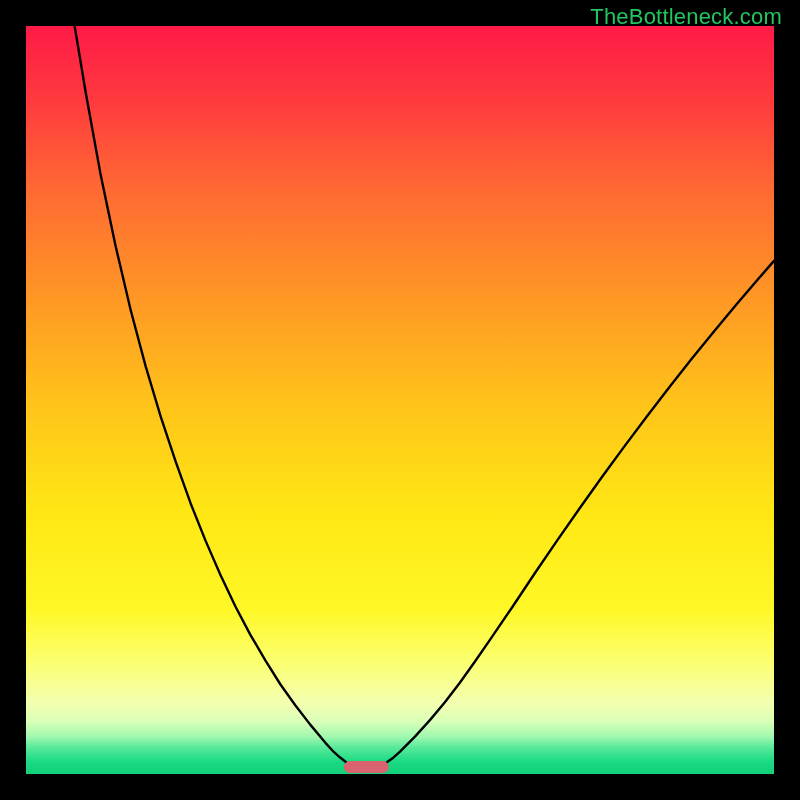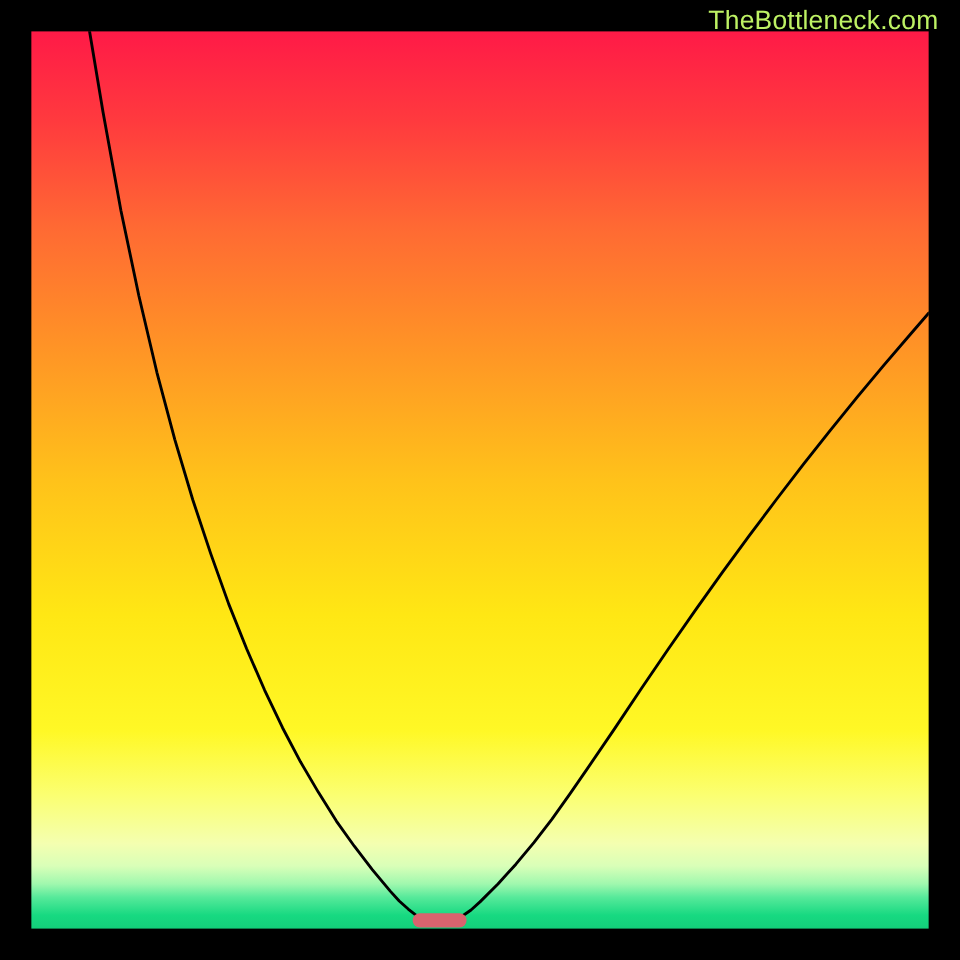--- a/index.html
+++ b/index.html
@@ -23,21 +23,21 @@
     position: absolute;
     left: 0;
     top: 0;
     width: 748px;
     height: 748px;
   }
   .watermark {
     position: absolute;
     top: 4px;
     right: 18px;
-    color: #bef264;
+    color: #22c55e;
     font-size: 22px;
     font-weight: 400;
     letter-spacing: 0.2px;
     -webkit-user-select: none;
     user-select: none;
   }
 </style>
 </head>
 <body>
 

